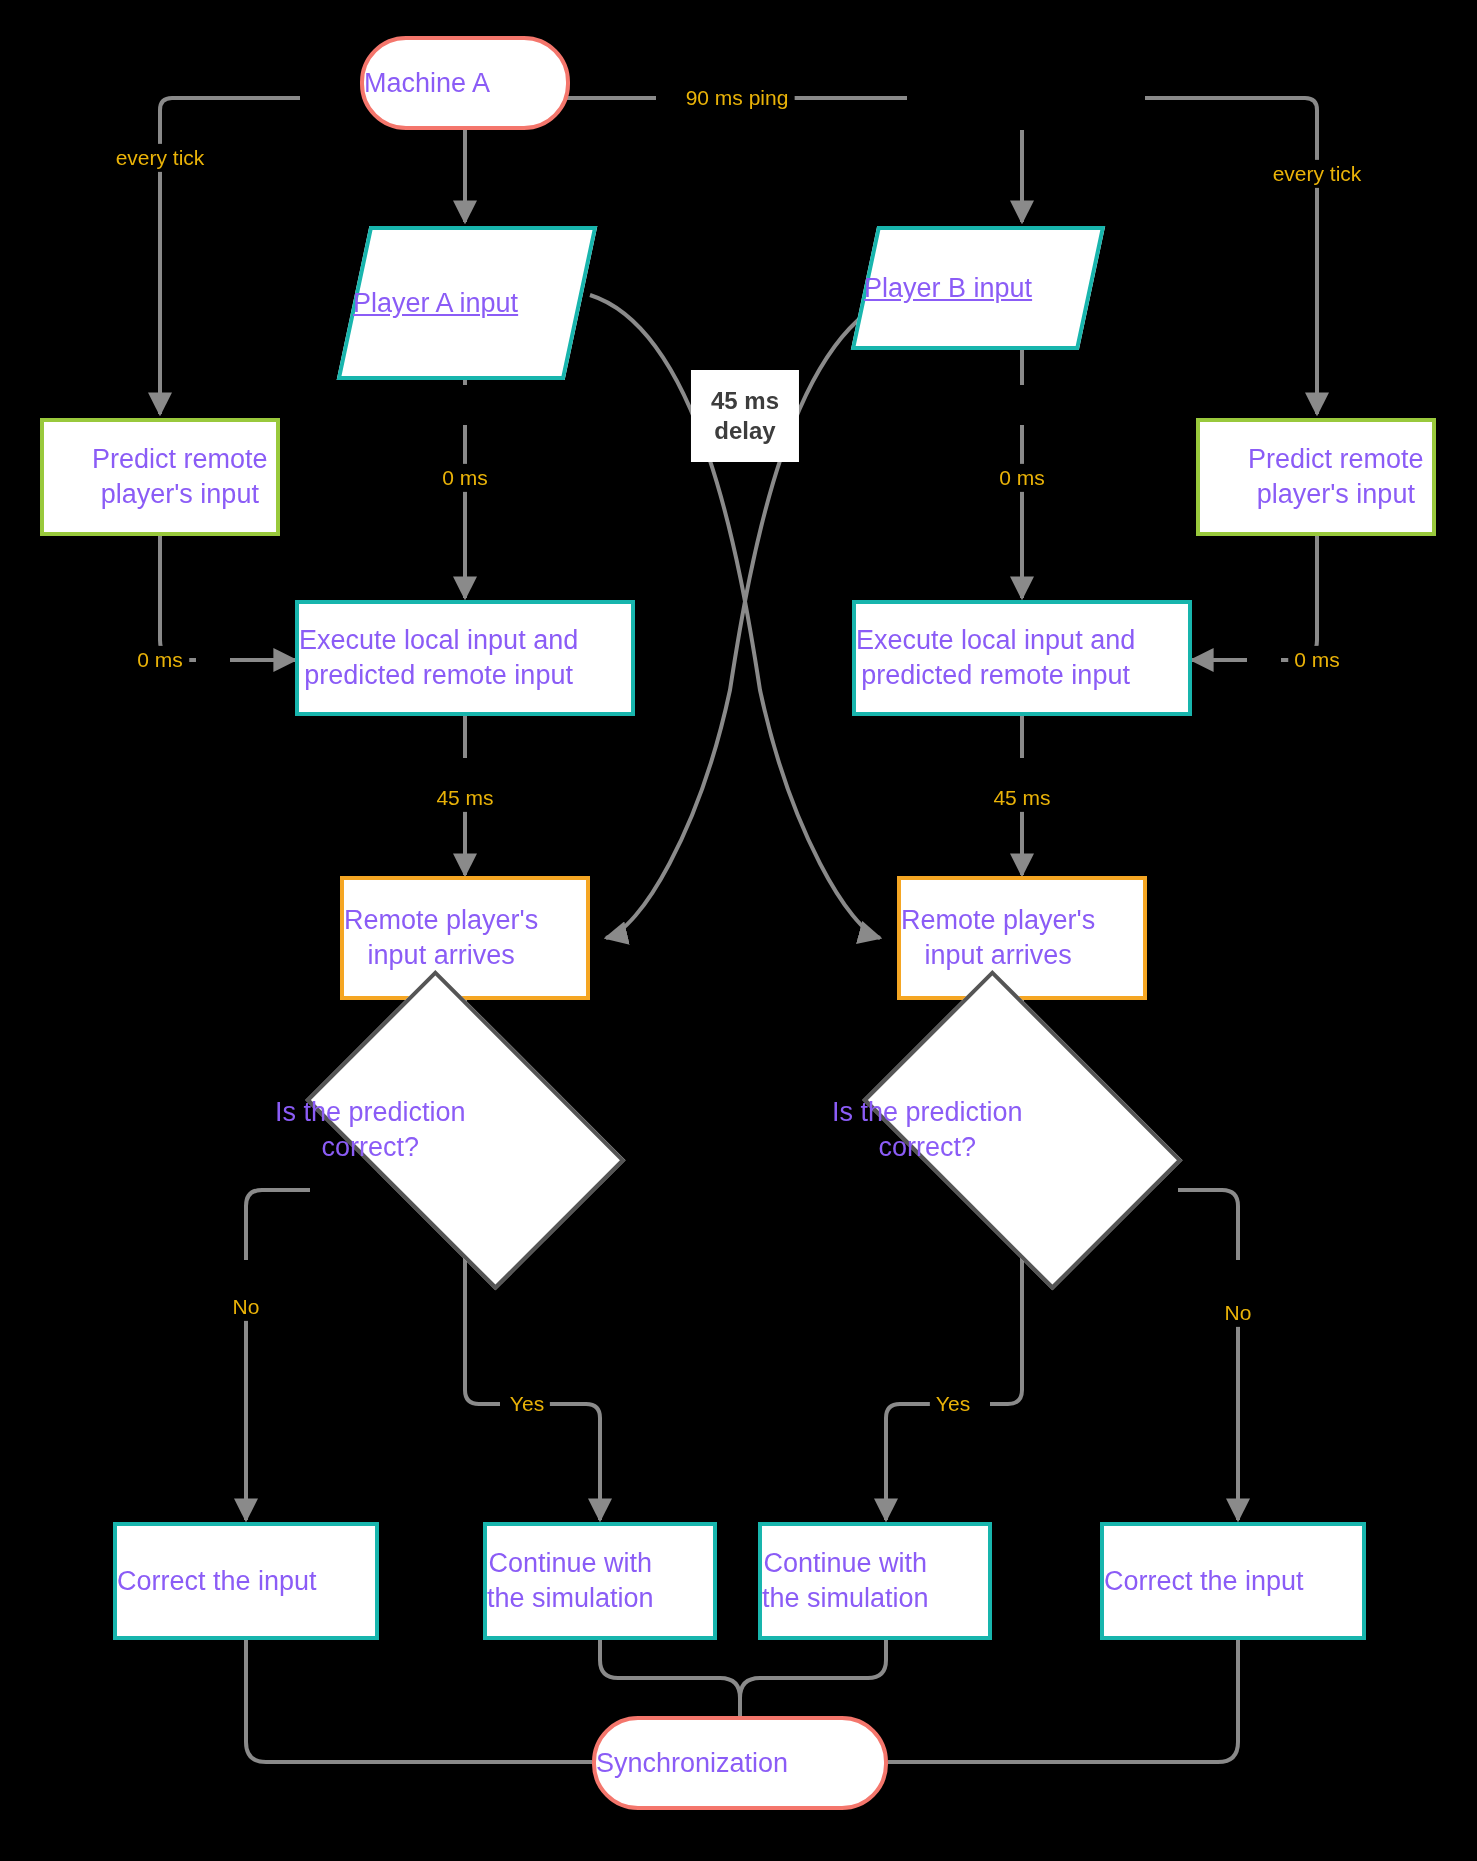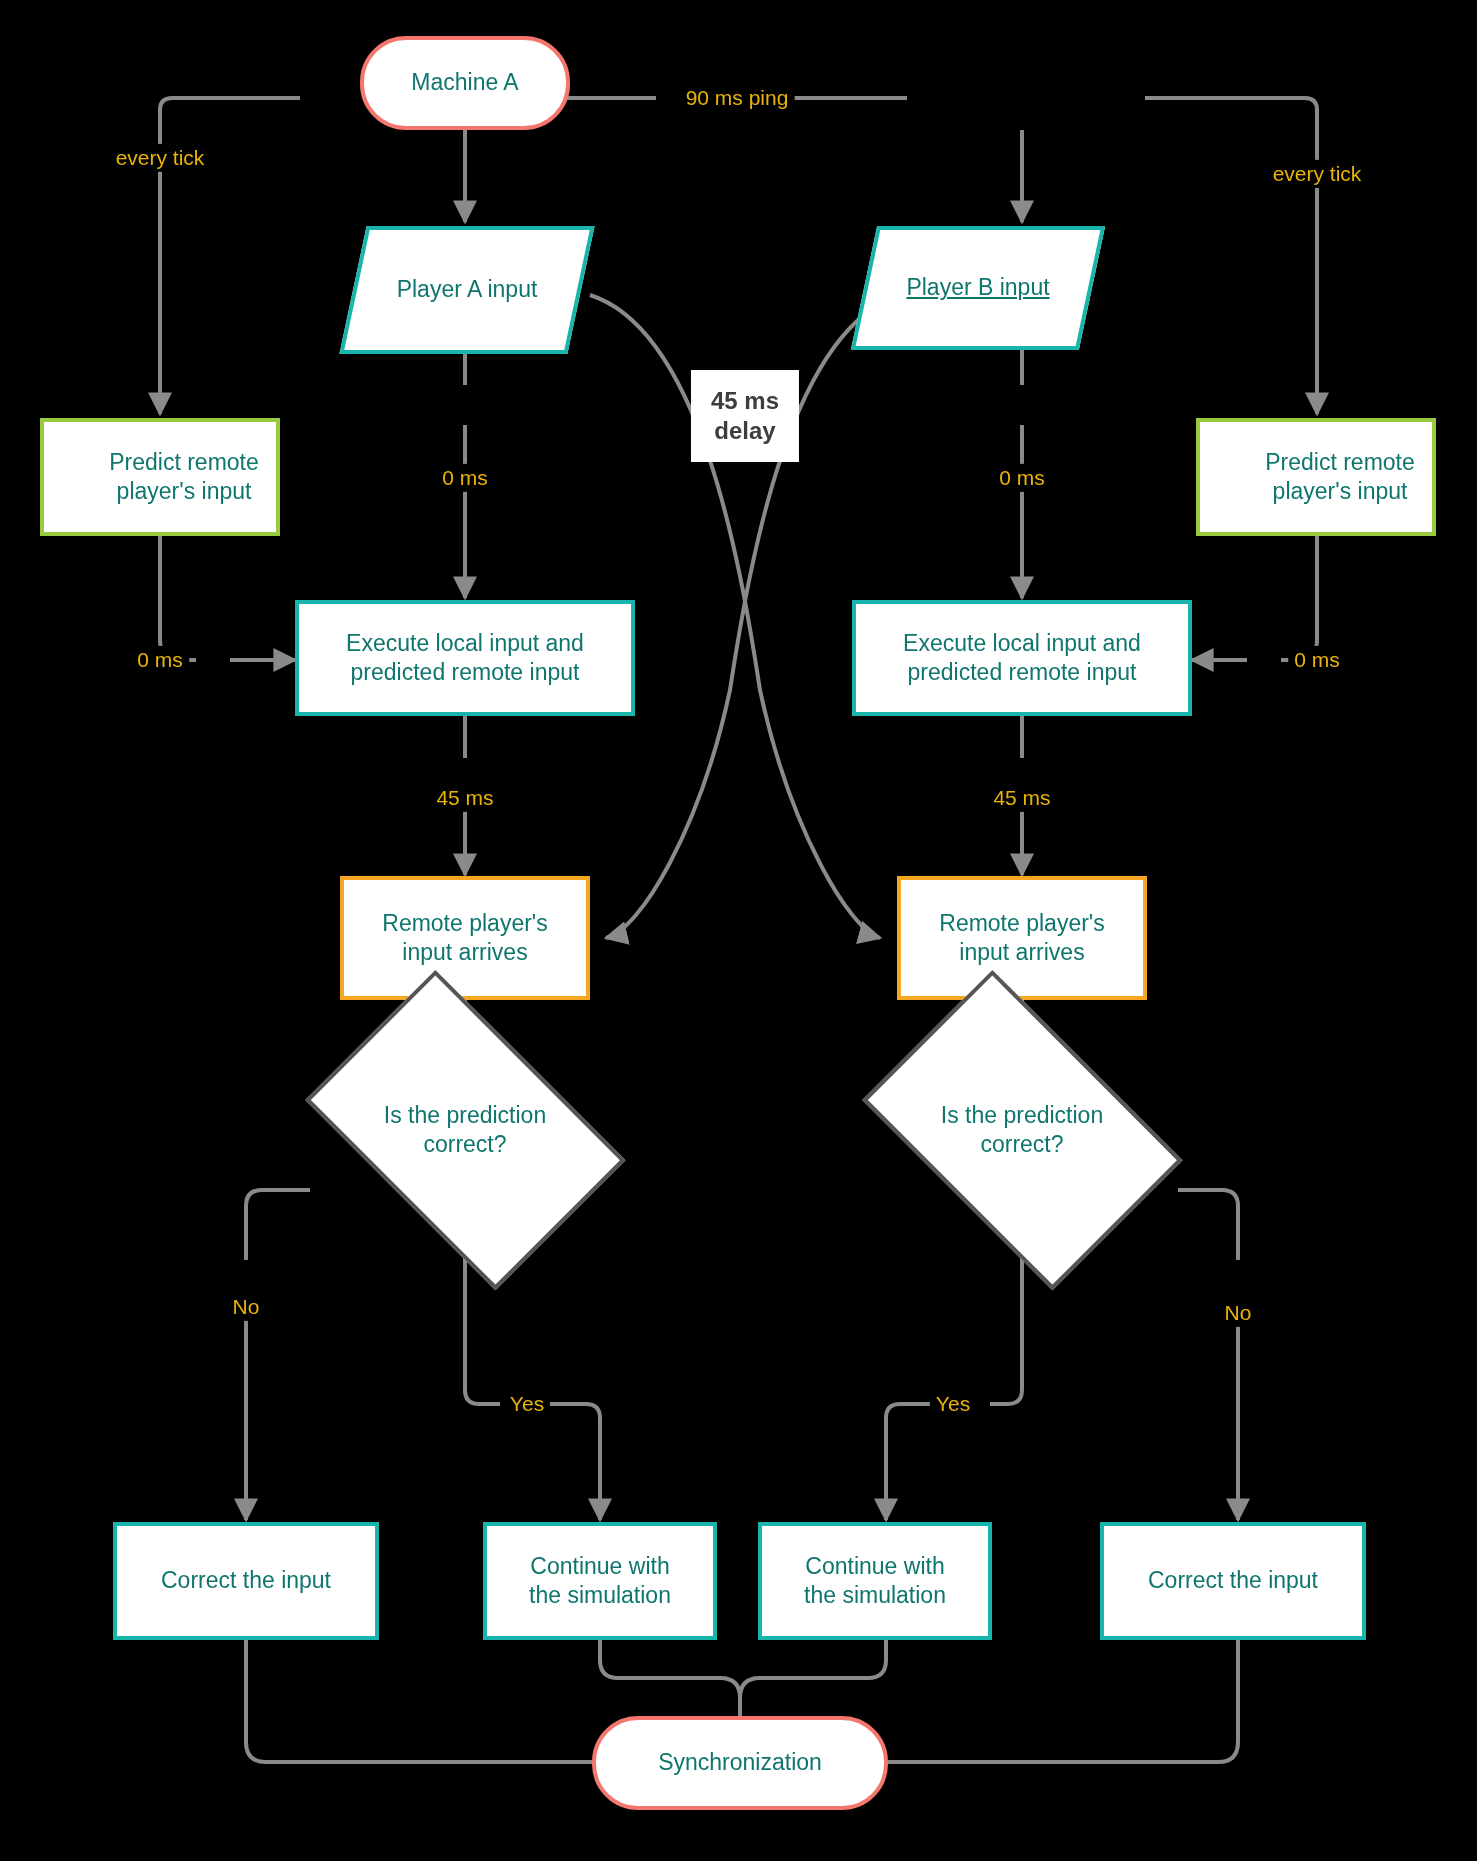--- a/index.html
+++ b/index.html
@@ -24,27 +24,26 @@
     width: 1477px;
     height: 1861px;
     pointer-events: none;
   }
 
   
   .node {
     position: absolute;
     box-sizing: border-box;
     background: #ffffff;
-    color: #0f766e;
+    color: #8b5cf6;
     display: flex;
     align-items: center;
-    justify-content: center;
     text-align: center;
     line-height: 1.28;
-    font-size: 23px;
+    font-size: 27px;
     white-space: pre-line;
     z-index: 3;
   }
 
   
   .n-terminal {
     border: 4px solid #f4766c;
     border-radius: 46px;
   }
   
@@ -198,21 +197,21 @@
 
       <path d="M 1238 1640 L 1238 1742 Q 1238 1762 1218 1762 L 888 1762"></path>
     </g>
   </svg>
 
   <div class="node n-terminal" style="left:360px; top:36px; width:210px; height:94px;">
     <span>Machine A</span>
   </div>
 
 
-  <div class="node n-input" style="left:353px; top:226px; width:228px; height:128px;">
+  <div class="node n-input" style="left:353px; top:226px; width:228px; height:154px;text-decoration:underline;">
     <span class="para"></span>
     <span class="para-label">Player A input</span>
   </div>
 
   <div class="node n-input" style="left:864px; top:226px; width:228px; height:124px;text-decoration:underline;">
     <span class="para"></span>
     <span class="para-label">Player B input</span>
   </div>
 
   <div class="node n-predict" style="left:40px; top:418px; width:240px; height:118px;">

